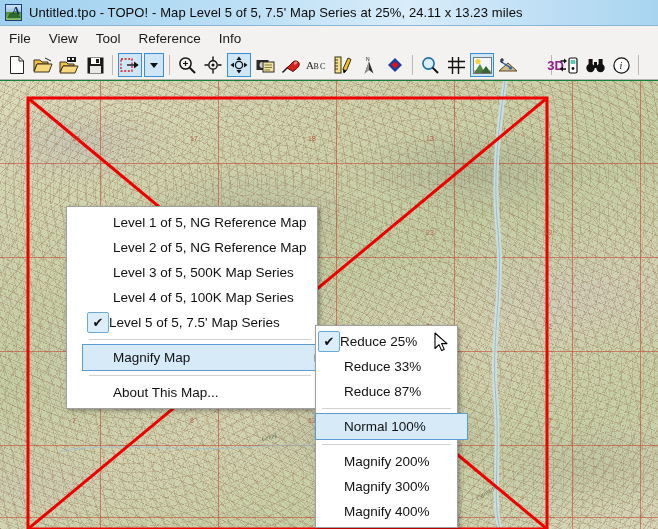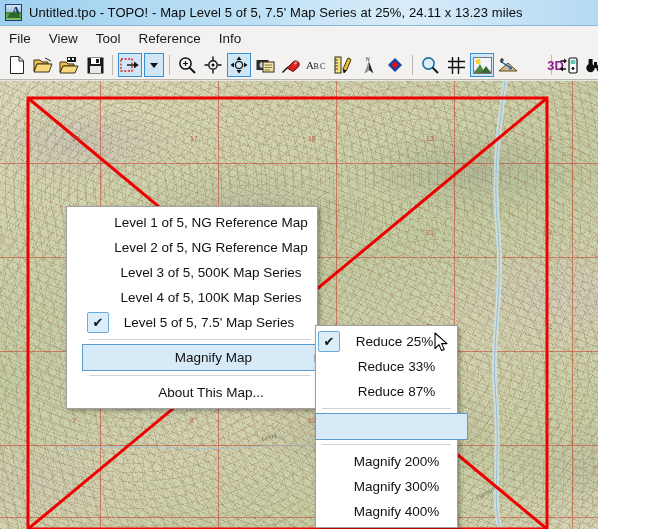--- a/index.html
+++ b/index.html
@@ -9,25 +9,24 @@
   }
   body {
     width: 658px;
     height: 529px;
     overflow: hidden;
     font-family: "Liberation Sans", sans-serif;
     -webkit-font-smoothing: antialiased;
   }
   #app {
     position: relative;
-    width: 598px;
+    width: 658px;
     height: 529px;
     overflow: hidden;
-    background: #e5e5e5;
-    text-align: center;
+    background: #15803d;
   }
 
   
   .titlebar {
     position: absolute;
     left: 0; top: 0;
     width: 658px; height: 26px;
     background: linear-gradient(to right, #9fd0ef 0%, #bde0f5 38%, #d8ecfa 62%, #a9d4f0 100%);
     border-bottom: 1px solid #8ab6d6;
     display: flex;
@@ -226,21 +225,20 @@
   .mi.hl {
     background: #d6eaf8;
     border-top: 1px solid #5a9bd0;
     border-bottom: 1px solid #5a9bd0;
     margin: 0 -1px;
     padding-left: 0;
     box-sizing: content-box;
     width: calc(100% + 2px);
     border-left: 1px solid #5a9bd0;
     border-right: 1px solid #5a9bd0;
-    gap: 7px;
   }
   .mi .arrow {
     margin-left: auto;
     width: 0; height: 0;
     border-left: 5px solid #a8a8a8;
     border-top: 4px solid transparent;
     border-bottom: 4px solid transparent;
     flex: 0 0 auto;
   }
   .msep {
@@ -560,20 +558,21 @@
         <span class="gut"></span>
         <span class="lbl">Reduce 33%</span>
       </div>
       <div class="mi">
         <span class="gut"></span>
         <span class="lbl">Reduce 87%</span>
       </div>
       <div class="msep"></div>
       <div class="mi hl">
         <span class="gut"></span>
+        <span class="lbl">Normal 100%</span>
       </div>
       <div class="msep"></div>
       <div class="mi">
         <span class="gut"></span>
         <span class="lbl">Magnify 200%</span>
       </div>
       <div class="mi">
         <span class="gut"></span>
         <span class="lbl">Magnify 300%</span>
       </div>

